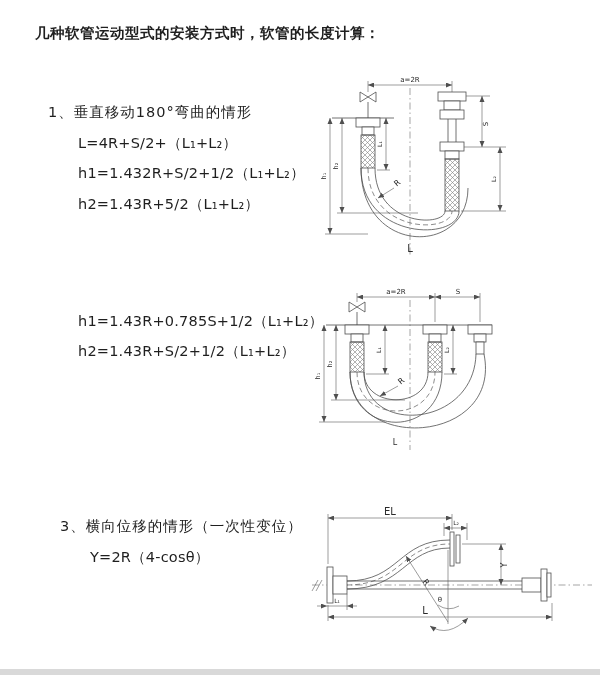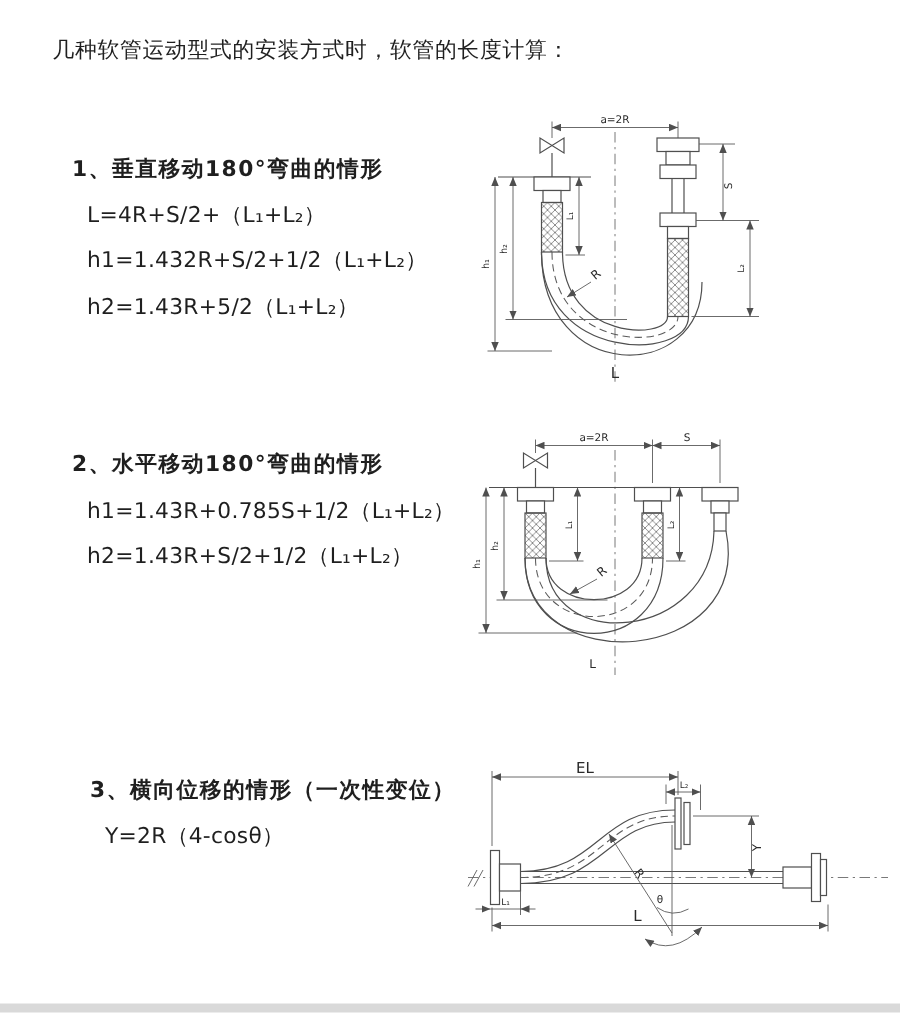--- a/index.html
+++ b/index.html
@@ -1,22 +1,22 @@
 <!DOCTYPE html>
 <html><head>
 <meta charset="utf-8">
 <style>
   *{margin:0;padding:0;box-sizing:border-box}
   html,body{width:600px;height:675px}
   body{background:#fff;font-family:"DejaVu Sans","Liberation Sans",sans-serif;color:#1f1f1f;position:relative;overflow:hidden}
   .page{position:absolute;inset:0;background:#ffffff}
-  .title{position:absolute;left:35px;top:24px;font-size:14.5px;font-weight:normal;letter-spacing:.5px}
+  .title{position:absolute;left:35px;top:24px;font-size:14.5px;font-weight:bold;letter-spacing:.5px}
   .sec{position:absolute}
-  .sec h2{font-size:14.5px;font-weight:bold;letter-spacing:1px;white-space:nowrap}
-  .sec .f{font-size:14.5px;margin-top:11.5px;margin-left:10px;letter-spacing:.2px;white-space:nowrap}
+  .sec h2{font-size:14.5px;font-weight:normal;letter-spacing:1px;white-space:nowrap}
+  .sec .f{font-size:14.5px;margin-top:11.5px;margin-left:30px;letter-spacing:.2px;white-space:nowrap}
   svg.diag{position:absolute;overflow:visible}
   svg .ln{stroke:#4f4f4f;stroke-width:.8;fill:none}
   svg .thin{stroke:#5a5a5a;stroke-width:.6;fill:none}
   svg .cl{stroke:#6a6a6a;stroke-width:.6;fill:none;stroke-dasharray:7 3 1.5 3}
   svg .hd{stroke:#5a5a5a;stroke-width:.7;fill:none;stroke-dasharray:5 3}
   svg .fit{stroke:#4f4f4f;stroke-width:.8;fill:#ffffff}
   svg .braid{stroke:#4f4f4f;stroke-width:.8}
   svg text{fill:#2a2a2a;font-family:"DejaVu Sans","Liberation Sans",sans-serif}
   .bottom-edge{position:absolute;left:0;bottom:0;width:600px;height:6px;background:#d9d9d9}
 </style>
@@ -28,21 +28,20 @@
   <div class="title">几种软管运动型式的安装方式时，软管的长度计算：</div>
 
   <section class="sec" style="left:48px;top:103px">
     <h2>1、垂直移动180°弯曲的情形</h2>
     <div class="f">L=4R+S/2+（L₁+L₂）</div>
     <div class="f">h1=1.432R+S/2+1/2（L₁+L₂）</div>
     <div class="f">h2=1.43R+5/2（L₁+L₂）</div>
   </section>
 
   <section class="sec" style="left:48px;top:300px">
-    <h2>2、水平移动180°弯曲的情形</h2>
     <div class="f">h1=1.43R+0.785S+1/2（L₁+L₂）</div>
     <div class="f">h2=1.43R+S/2+1/2（L₁+L₂）</div>
   </section>
 
   <section class="sec" style="left:60px;top:517px">
     <h2>3、横向位移的情形（一次性变位）</h2>
     <div class="f">Y=2R（4-cosθ）</div>
   </section>
 
   <svg class="diag" style="left:310px;top:70px" width="290" height="190" viewBox="0 0 290 190">

